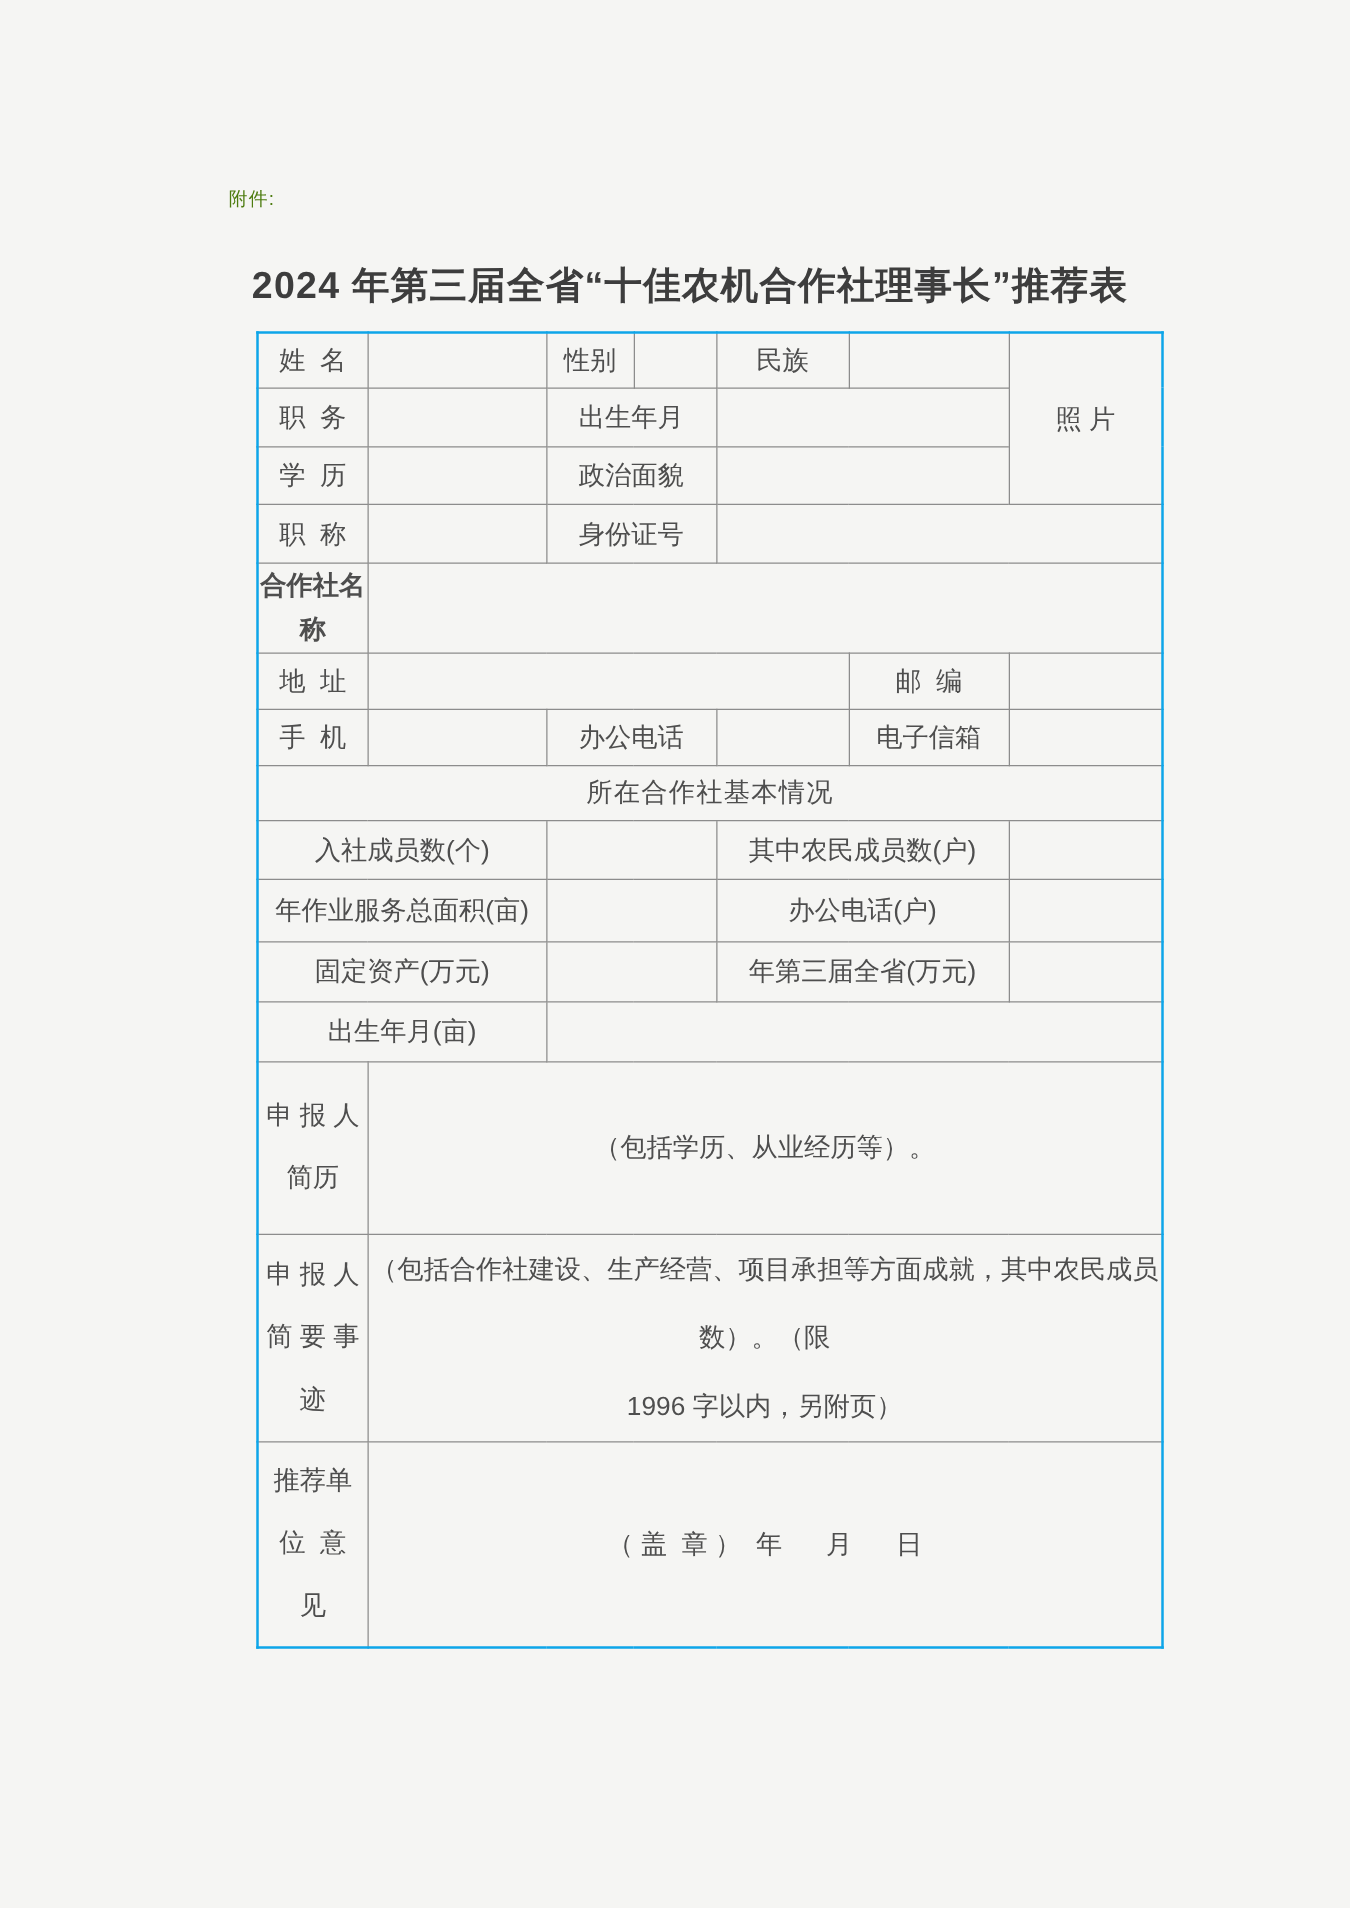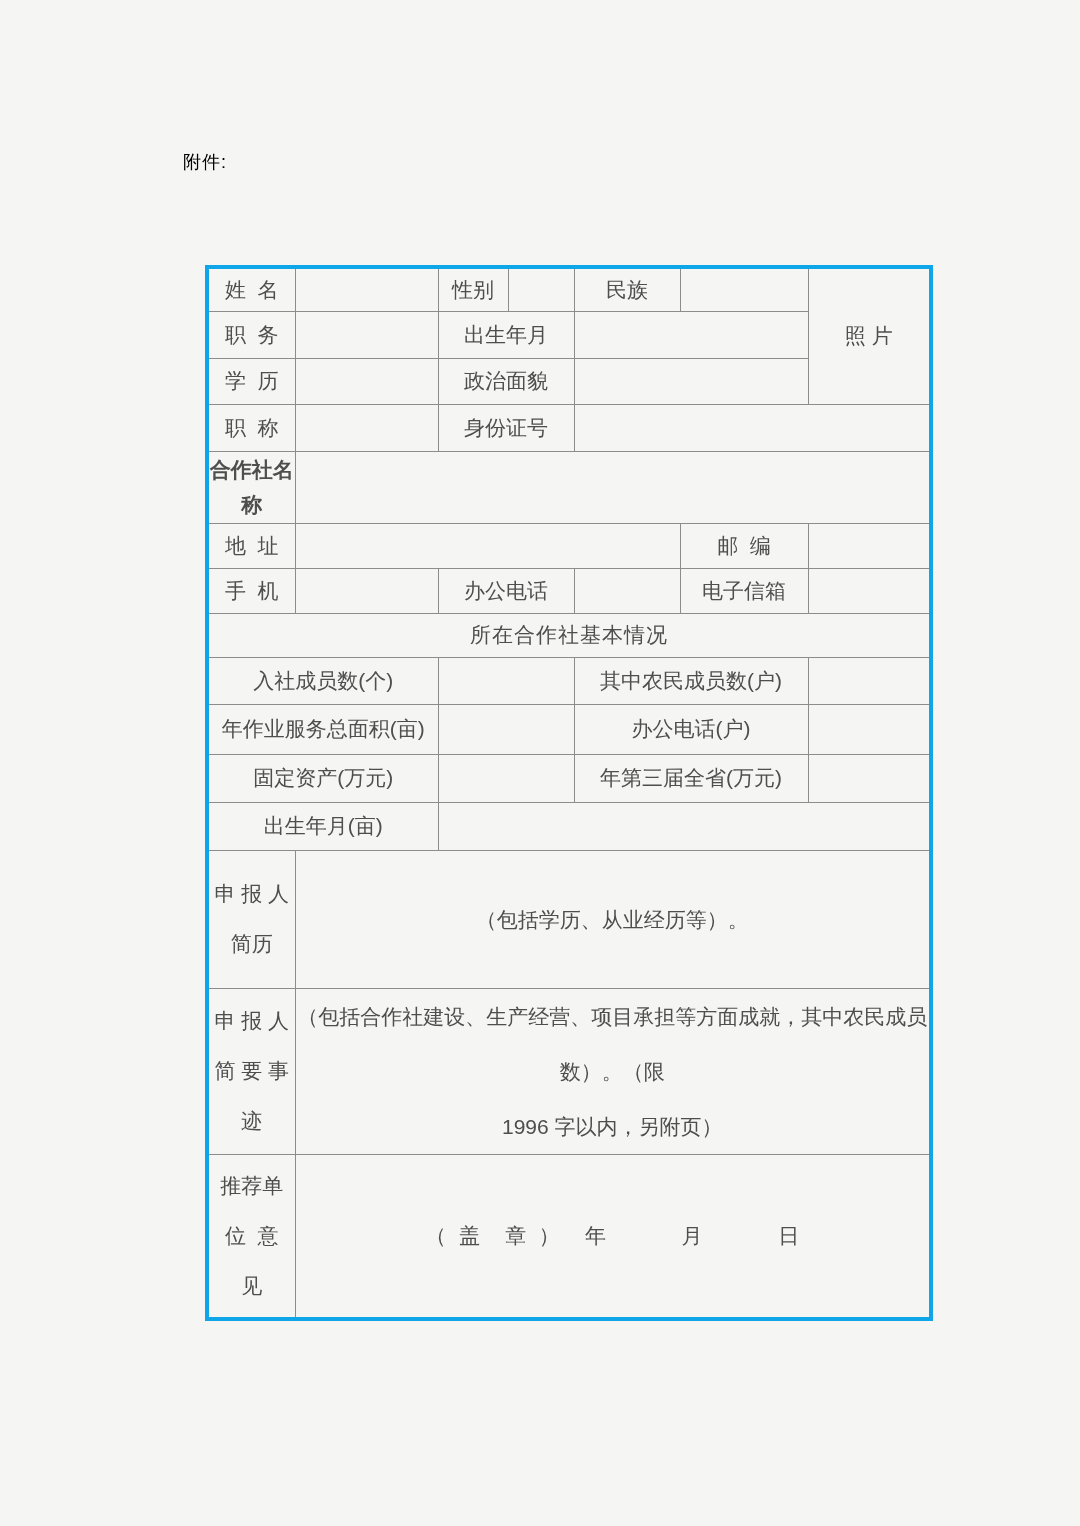--- a/index.html
+++ b/index.html
@@ -13,22 +13,22 @@
     height: 1526px;
     margin: 0 auto;
     background: #f5f5f3;
     overflow: hidden;
     color: #4e4e4e;
   }
   .attachment {
     position: absolute;
     left: 183px;
     top: 150px;
-    font-size: 18px;
-    color: #000000;
+    font-size: 15px;
+    color: #4d7c0f;
     letter-spacing: 1px;
   }
   .doc-title {
     position: absolute;
     left: 178px;
     top: 208px;
     width: 748px;
     text-align: center;
     font-size: 30px;
     font-weight: bold;
@@ -36,21 +36,21 @@
     letter-spacing: 1px;
     white-space: nowrap;
   }
   table.form {
     position: absolute;
     left: 205px;
     top: 265px;
     width: 724px;
     border-collapse: collapse;
     table-layout: fixed;
-    border: 4px solid #0ea5e9;
+    border: 2px solid #0ea5e9;
   }
   table.form td {
     border: 1px solid #8c8c8c;
     font-size: 21px;
     color: #4e4e4e;
     text-align: center;
     vertical-align: middle;
     padding: 0;
     overflow: hidden;
   }
@@ -67,31 +67,31 @@
     vertical-align: top;
     padding: 14px 16px 0 22px;
   }
   td.note-cell .note-line { line-height: 55px; white-space: pre-wrap; }
   td.note-cell.resume-note { padding-top: 2px; }
   td.note-cell.resume-note .note-line { line-height: 30px; }
   td.stamp-cell {
     text-align: right;
     vertical-align: bottom;
     padding: 0 22px 10px 0;
-    font-family: Liberation Mono, monospace;
   }
   td.section-hd { font-size: 21px; letter-spacing: 1px; }
 </style>
 </head>
 <body>
 
 <div class="page">
 
   <div class="attachment t">附件:</div>
 
+  <div class="doc-title t">2024 年第三届全省“十佳农机合作社理事长”推荐表</div>
 
   <table class="form">
     <colgroup>
       <col style="width:88px">
         <col style="width:143px">
         <col style="width:70px">
         <col style="width:66px">
         <col style="width:106px">
         <col style="width:128px">
         <col style="width:123px">

